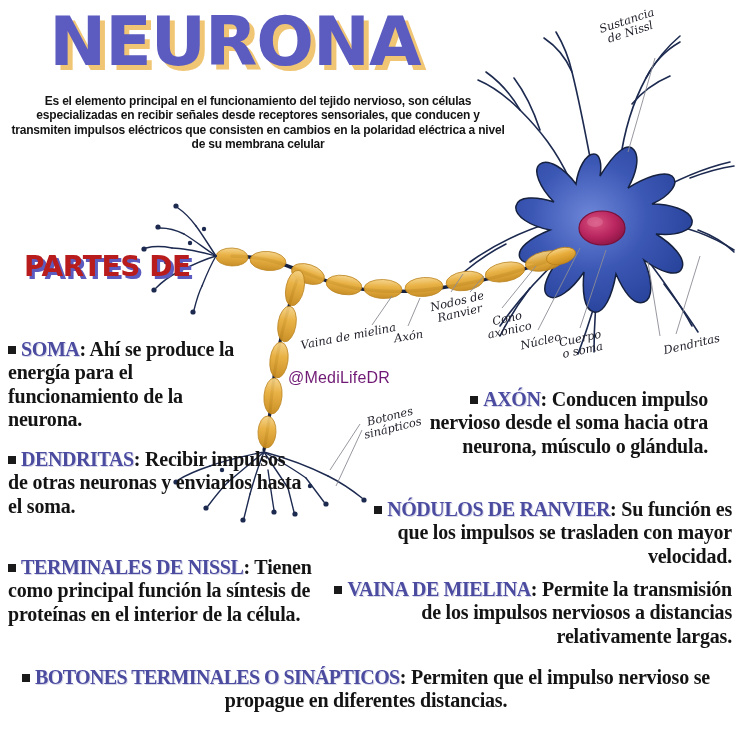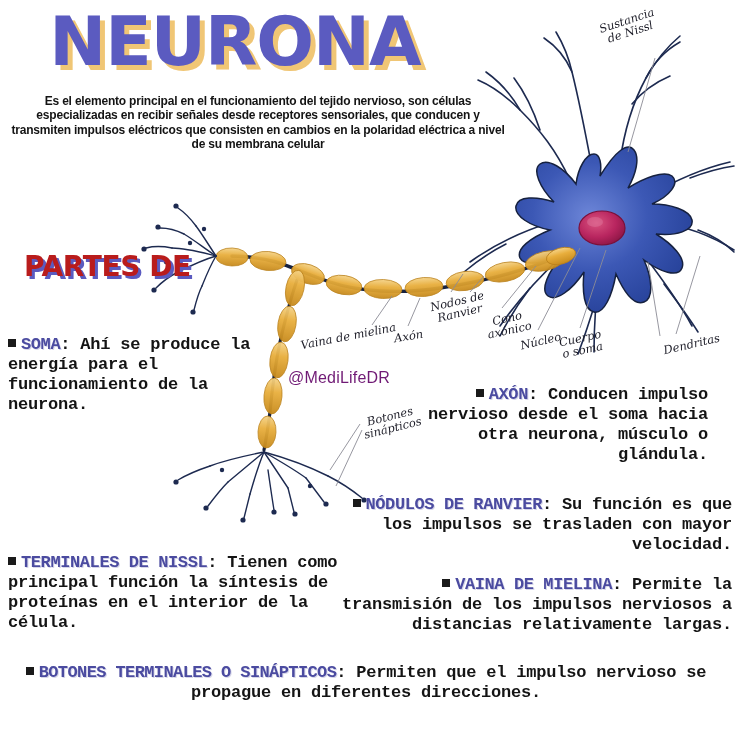--- a/index.html
+++ b/index.html
@@ -56,22 +56,22 @@
     line-height:0.98;
     color:#b91c1c;
     text-shadow:3px 3px 0 #5b5bc0;
     letter-spacing:-0.4px;
   }
   #section-heading .l2{display:block;}
 
   
   .bullet-p{
     position:absolute;
-    font-family:Liberation Mono, monospace;
-    font-size:17px;
+    font-family:Liberation Serif, serif;
+    font-size:20px;
     line-height:1.17;
     color:#141414;
     letter-spacing:-0.2px;
   }
   .bullet-p .sq{
     display:inline-block;
     width:8px;height:8px;
     background:#1a1a1a;
     vertical-align:2px;
     margin-right:5px;
@@ -313,39 +313,42 @@
     <p id="intro">Es el elemento principal en el funcionamiento del tejido nervioso, son células especializadas en recibir señales desde receptores sensoriales, que conducen y transmiten impulsos eléctricos que consisten en cambios en la polaridad eléctrica a nivel de su membrana celular</p>
 
     <div id="section-heading">
       <span class="l1">PARTES DE</span>
     </div>
 
     <p class="bullet-p" id="p-soma">
       <span class="sq"></span><span class="term">SOMA</span><span class="body">: Ahí se produce la energía para el funcionamiento de la neurona.</span>
     </p>
 
+    <p class="bullet-p" id="p-dendritas">
+      <span class="sq"></span><span class="term">DENDRITAS</span><span class="body">: Recibir impulsos de otras neuronas y enviarlos hasta el soma.</span>
+    </p>
 
     <p class="bullet-p" id="p-nissl">
       <span class="sq"></span><span class="term">TERMINALES DE NISSL</span><span class="body">: Tienen como principal función la síntesis de proteínas en el interior de la célula.</span>
     </p>
 
     <p class="bullet-p" id="p-axon">
       <span class="sq"></span><span class="term">AXÓN</span><span class="body">: Conducen impulso nervioso desde el soma hacia otra neurona, músculo o glándula.</span>
     </p>
 
     <p class="bullet-p" id="p-nodulos">
       <span class="sq"></span><span class="term">NÓDULOS DE RANVIER</span><span class="body">: Su función es que los impulsos se trasladen con mayor velocidad.</span>
     </p>
 
     <p class="bullet-p" id="p-vaina">
       <span class="sq"></span><span class="term">VAINA DE MIELINA</span><span class="body">: Permite la transmisión de los impulsos nerviosos a distancias relativamente largas.</span>
     </p>
 
     <p class="bullet-p" id="p-botones">
-      <span class="sq"></span><span class="term">BOTONES TERMINALES O SINÁPTICOS</span><span class="body">: Permiten que el impulso nervioso se propague en diferentes direcciones.</span>
+      <span class="sq"></span><span class="term">BOTONES TERMINALES O SINÁPTICOS</span><span class="body">: Permiten que el impulso nervioso se propague en diferentes distancias.</span>
     </p>
 
     <div class="hand c" id="lbl-nissl">
       <span>Sustancia</span><br>
       <span>de Nissl</span>
     </div>
 
     <div class="hand" id="lbl-vaina">Vaina de mielina</div>
 
     <div class="hand" id="lbl-axon">Axón</div>

